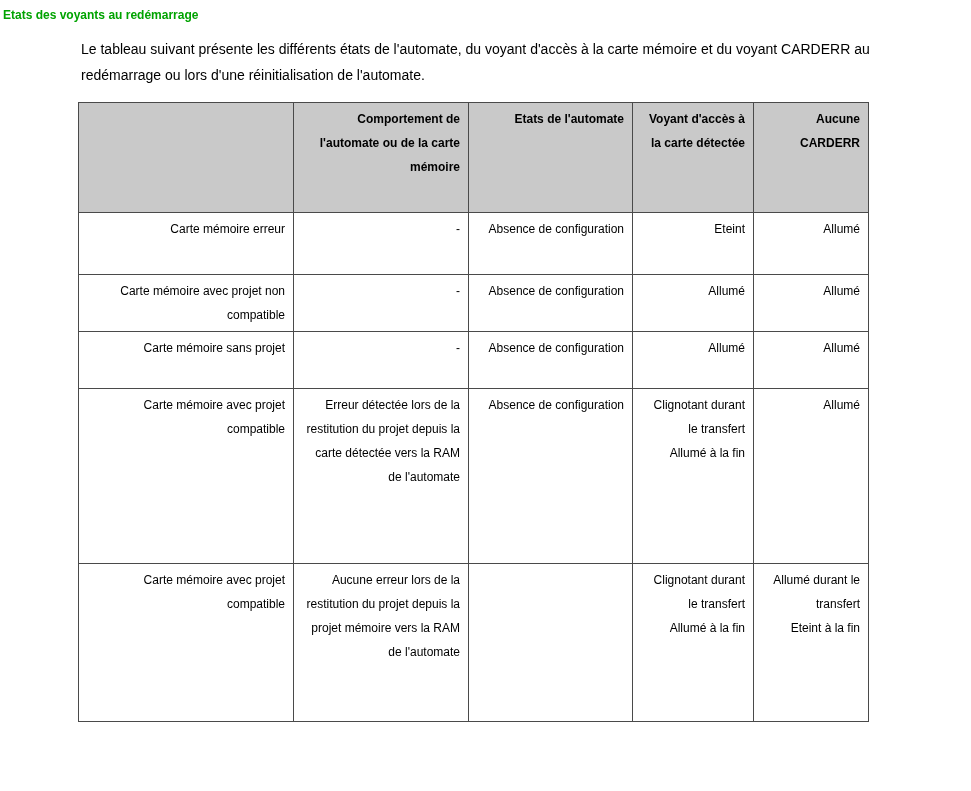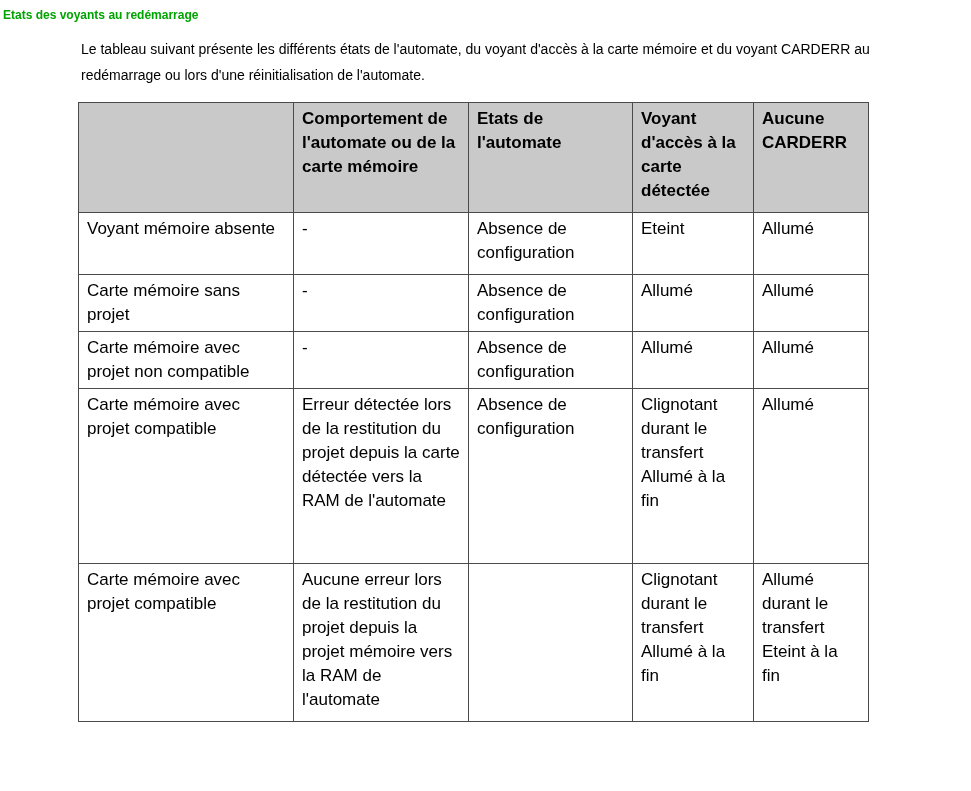--- a/index.html
+++ b/index.html
@@ -33,23 +33,23 @@
   }
   table.states {
     border-collapse: collapse;
     table-layout: fixed;
     width: 790px;
     margin: 14px 0 0 78px;
   }
   .states th, .states td {
     border: 1px solid var(--border);
     vertical-align: top;
-    text-align: left;
+    text-align: right;
     padding: 4px 8px;
-    font-size: 17px;
+    font-size: 12px;
     line-height: 24px;
     white-space: pre-line;
     overflow: hidden;
   }
   .states th {
     background: var(--header_bg);
     font-weight: bold;
   }
 </style>
 </head>
@@ -73,35 +73,35 @@
       <tr style="height:110px">
         <th></th>
         <th>Comportement de l'automate ou de la carte mémoire</th>
         <th>Etats de l'automate</th>
         <th>Voyant d'accès à la carte détectée</th>
         <th>Aucune CARDERR</th>
       </tr>
     </thead>
     <tbody>
       <tr style="height:62px">
-        <td>Voyant mémoire absente</td>
+        <td>Carte mémoire erreur</td>
         <td>-</td>
         <td>Absence de configuration</td>
         <td>Eteint</td>
         <td>Allumé</td>
       </tr>
       <tr style="height:57px">
-        <td>Carte mémoire sans projet</td>
+        <td>Carte mémoire avec projet non compatible</td>
         <td>-</td>
         <td>Absence de configuration</td>
         <td>Allumé</td>
         <td>Allumé</td>
       </tr>
       <tr style="height:57px">
-        <td>Carte mémoire avec projet non compatible</td>
+        <td>Carte mémoire sans projet</td>
         <td>-</td>
         <td>Absence de configuration</td>
         <td>Allumé</td>
         <td>Allumé</td>
       </tr>
       <tr style="height:175px">
         <td>Carte mémoire avec projet compatible</td>
         <td>Erreur détectée lors de la restitution du projet depuis la carte détectée vers la RAM de l'automate</td>
         <td>Absence de configuration</td>
         <td>Clignotant durant le transfert

